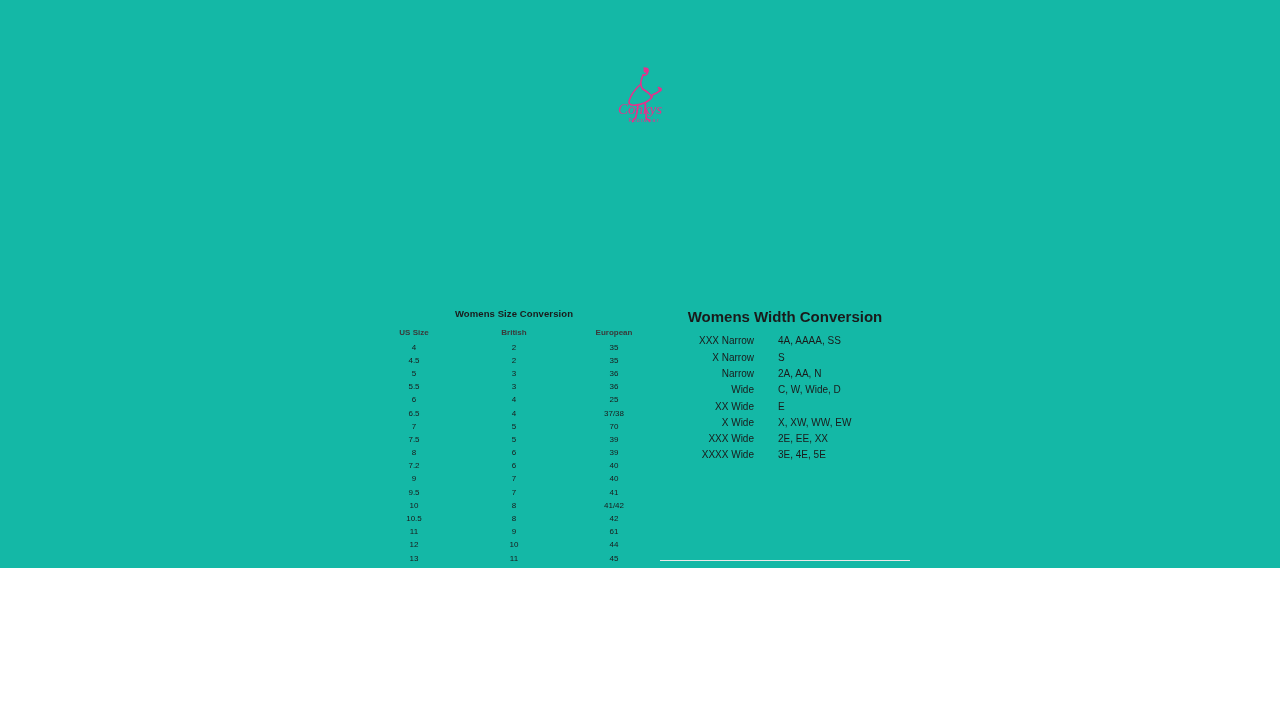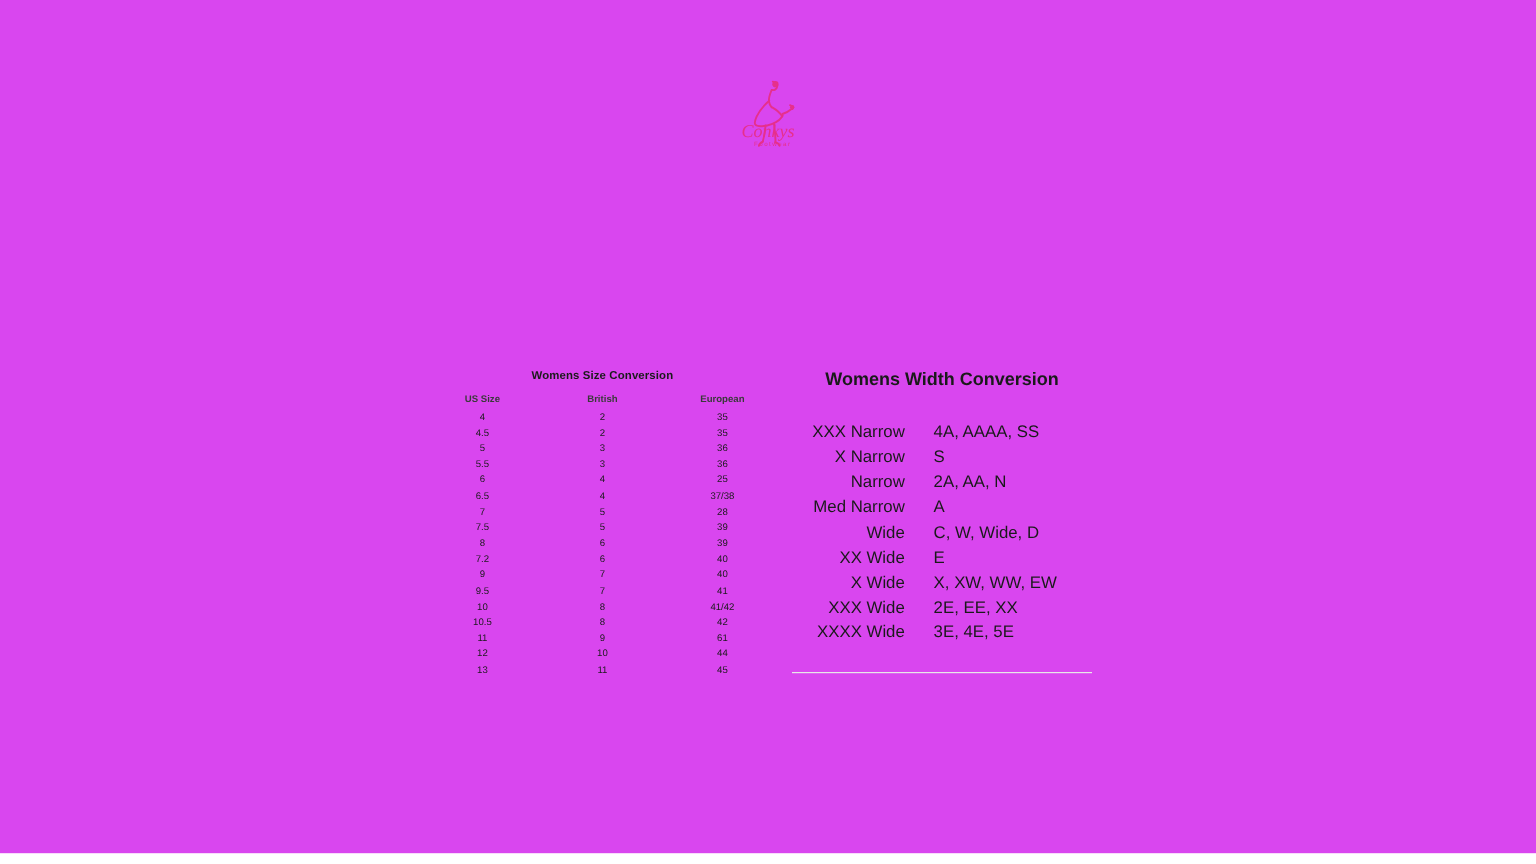--- a/index.html
+++ b/index.html
@@ -10,22 +10,22 @@
     height: 720px;
     background: #ffffff;
     font-family: "Liberation Sans", sans-serif;
     color: #222222;
     overflow: hidden;
   }
 
   .page {
     position: relative;
     width: 1280px;
-    height: 711px;
-    background: #d946ef;
+    height: 568px;
+    background: #14b8a6;
   }
 
   
   .logo-wrap {
     position: absolute;
     left: 0;
     top: 62px;
     width: 1280px;
     display: flex;
     justify-content: center;
@@ -34,21 +34,21 @@
   .logo {
     position: relative;
     width: 80px;
     height: 70px;
   }
   .logo svg { display: block; }
 
   
   .size-table {
     position: absolute;
-    left: 352px;
+    left: 364px;
     top: 308px;
     width: 300px;
   }
   .size-title {
     font-size: 9.5px;
     font-weight: bold;
     text-align: center;
     color: #1a1a1a;
     letter-spacing: .1px;
     margin-bottom: 8px;
@@ -81,28 +81,28 @@
     position: absolute;
     left: 660px;
     top: 308px;
     width: 250px;
   }
   .width-title {
     font-size: 15px;
     font-weight: bold;
     color: #1a1a1a;
     text-align: center;
-    margin-bottom: 24px;
+    margin-bottom: 8px;
   }
   table.widths {
     width: 100%;
     border-collapse: collapse;
   }
   table.widths td {
-    font-size: 14px;
+    font-size: 10px;
     color: #1a1a1a;
     padding: 2.4px 0;
     line-height: 1.15;
     vertical-align: top;
   }
   table.widths td.label {
     text-align: right;
     width: 106px;
     padding-right: 12px;
     white-space: nowrap;
@@ -194,21 +194,21 @@
           <td>25</td>
         </tr>
         <tr>
           <td>6.5</td>
           <td>4</td>
           <td>37/38</td>
         </tr>
         <tr>
           <td>7</td>
           <td>5</td>
-          <td>28</td>
+          <td>70</td>
         </tr>
         <tr>
           <td>7.5</td>
           <td>5</td>
           <td>39</td>
         </tr>
         <tr>
           <td>8</td>
           <td>6</td>
           <td>39</td>
@@ -267,24 +267,20 @@
         </tr>
         <tr>
           <td class="label">X Narrow</td>
           <td class="value">S</td>
         </tr>
         <tr>
           <td class="label">Narrow</td>
           <td class="value">2A, AA, N</td>
         </tr>
         <tr>
-          <td class="label">Med Narrow</td>
-          <td class="value">A</td>
-        </tr>
-        <tr>
           <td class="label">Wide</td>
           <td class="value">C, W, Wide, D</td>
         </tr>
         <tr>
           <td class="label">XX Wide</td>
           <td class="value">E</td>
         </tr>
         <tr>
           <td class="label">X Wide</td>
           <td class="value">X, XW, WW, EW</td>

